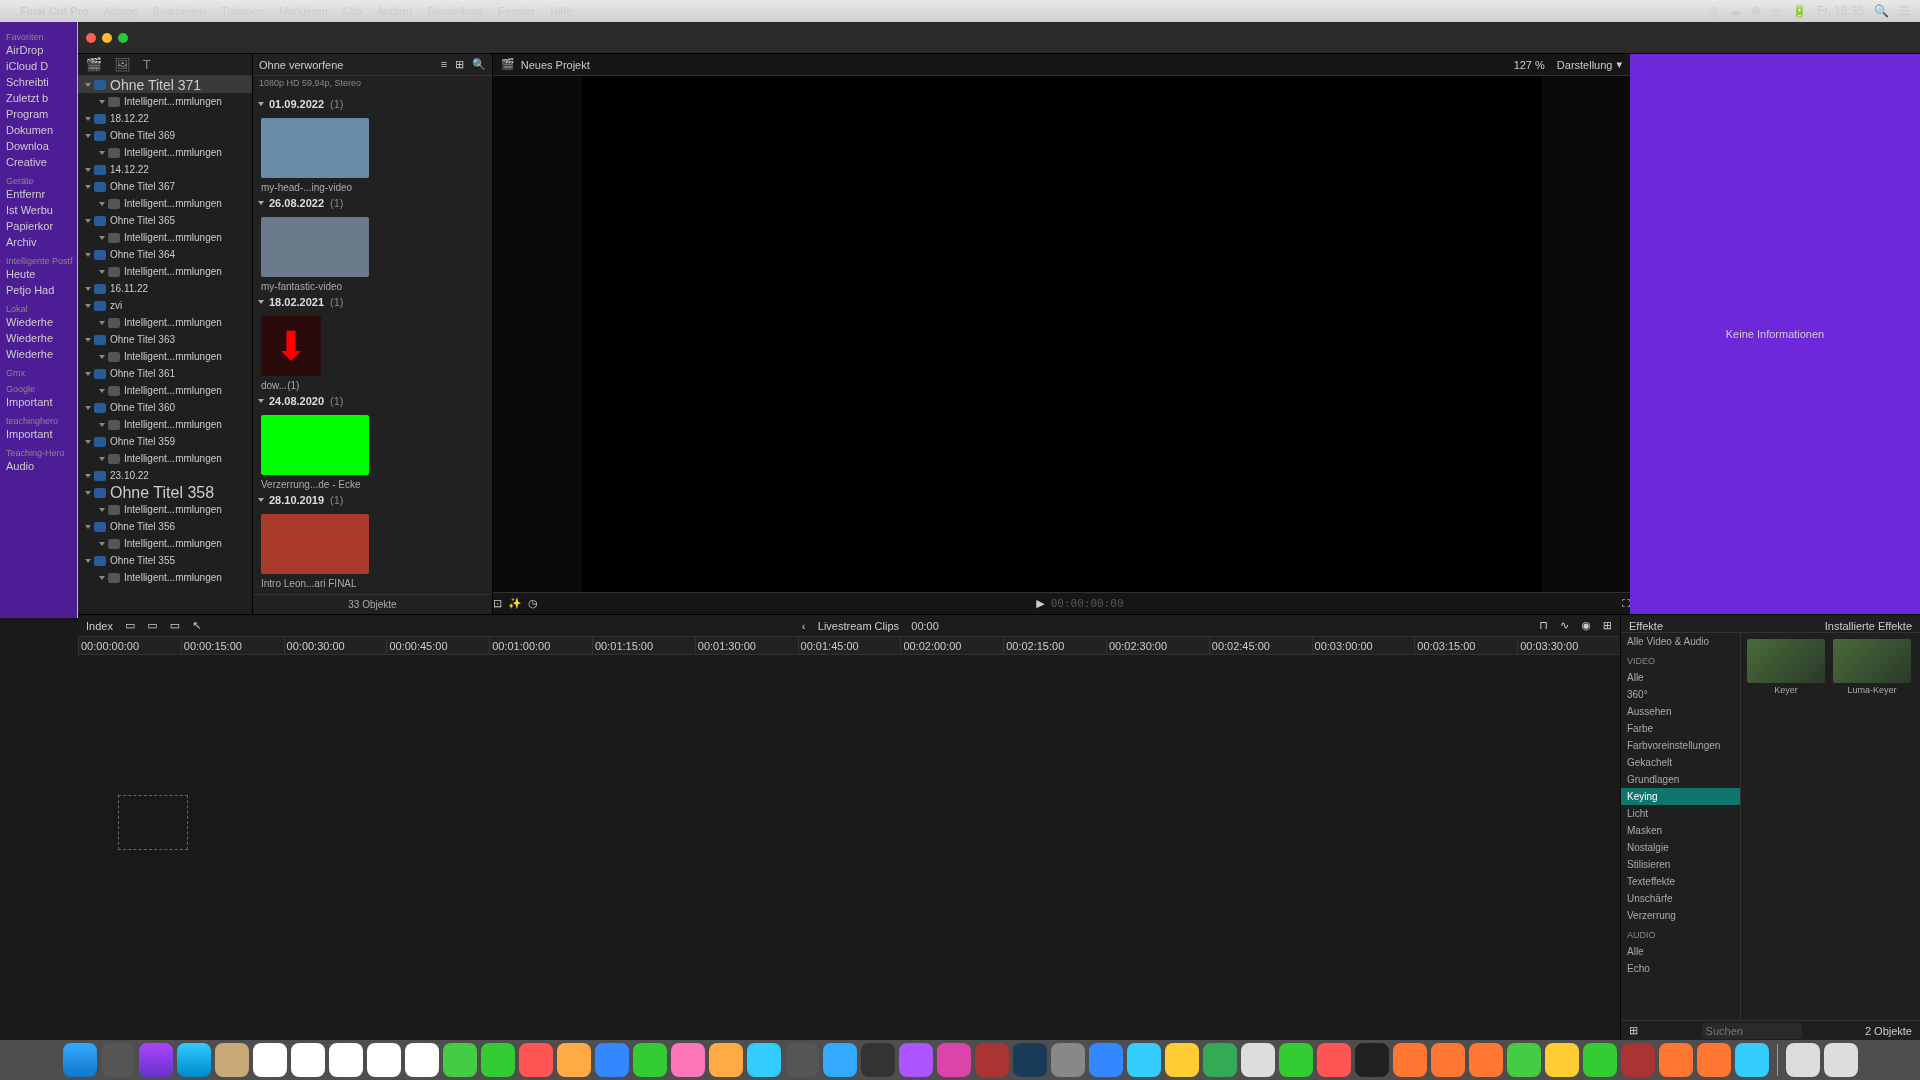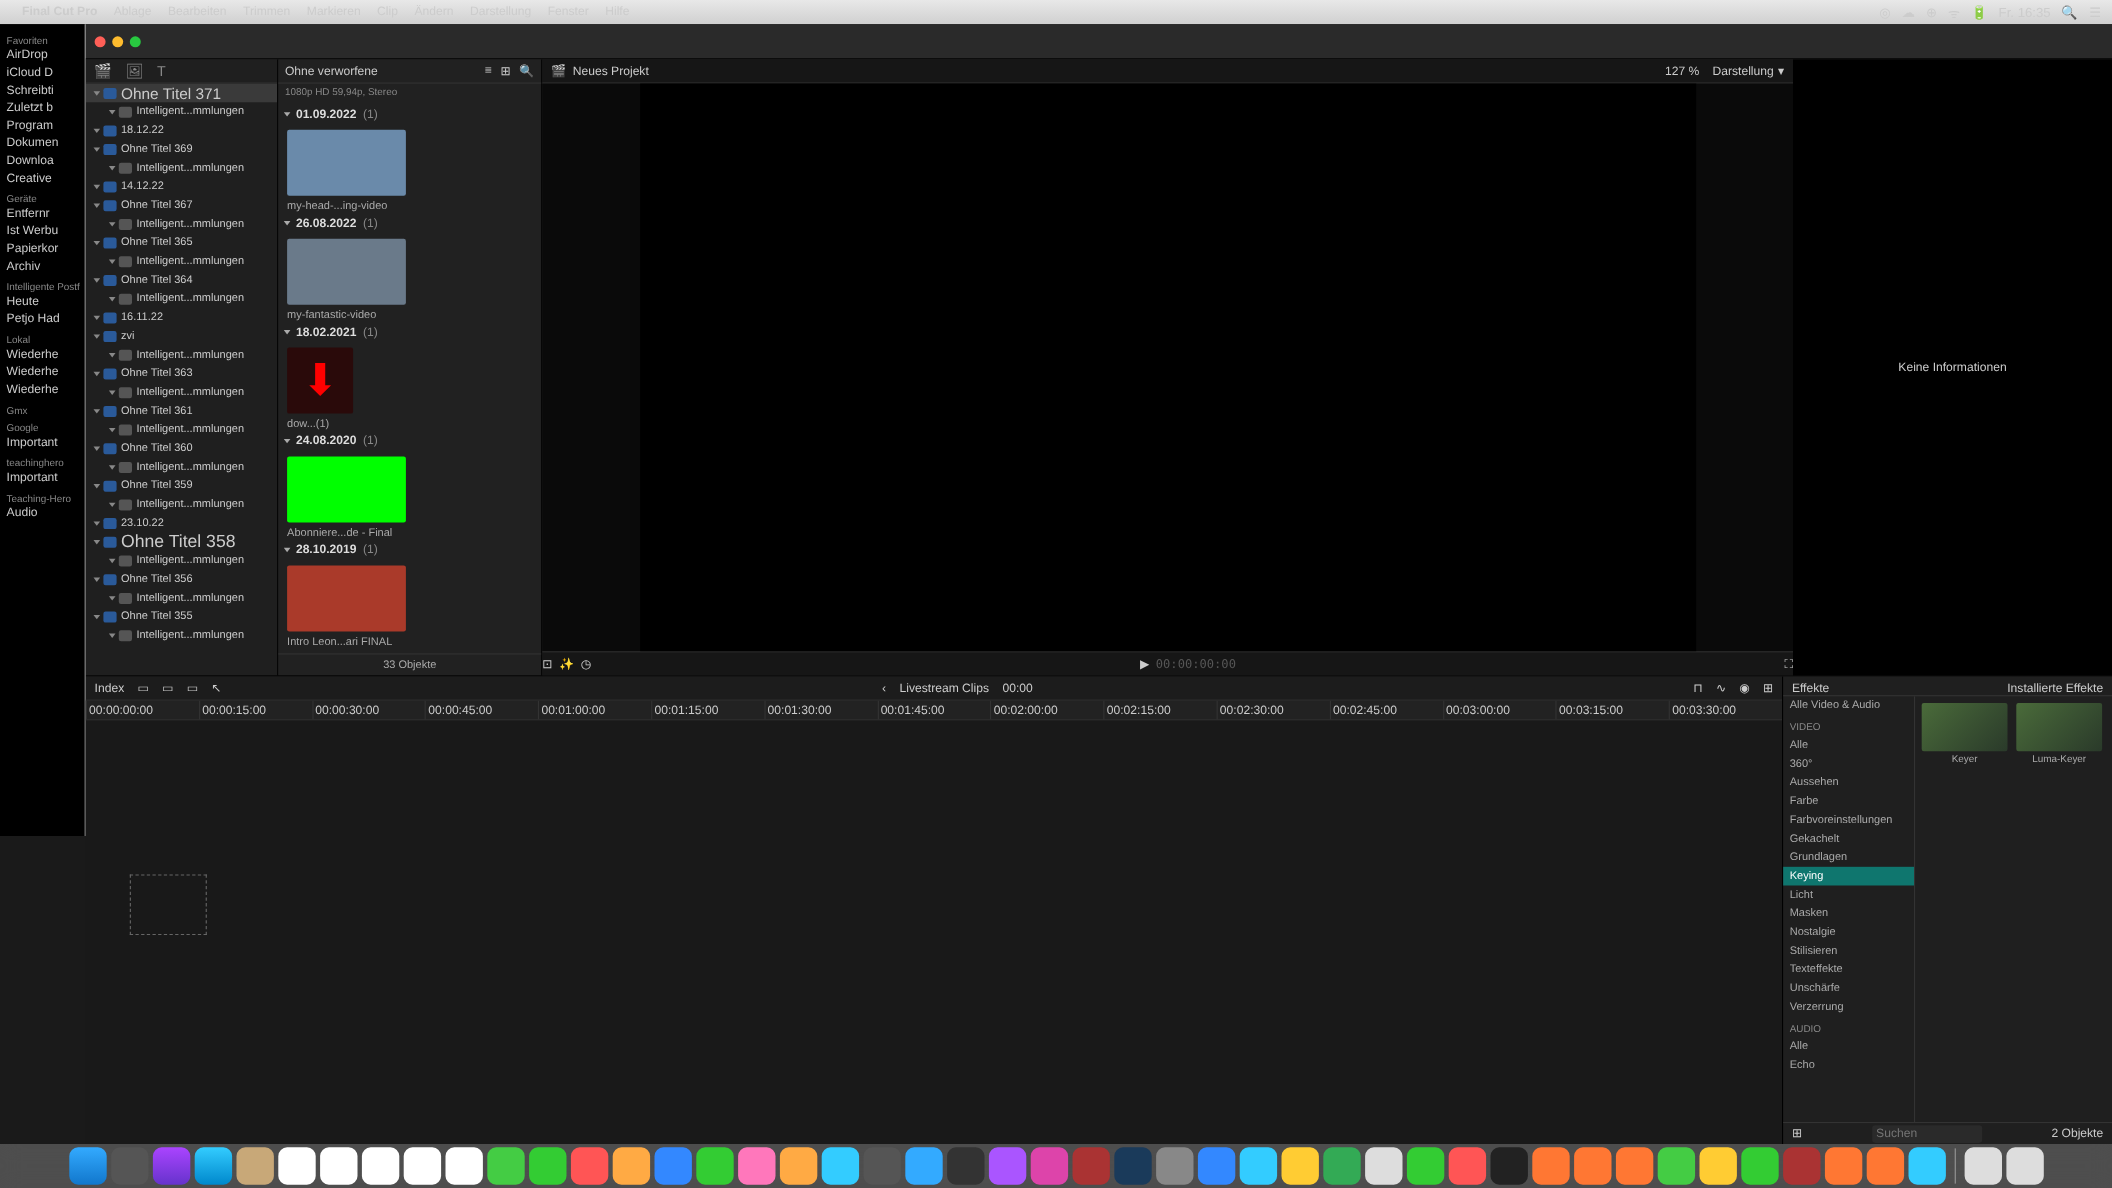--- a/index.html
+++ b/index.html
@@ -3,21 +3,21 @@
 <meta charset="utf-8">
 <style>
 *{margin:0;padding:0;box-sizing:border-box;font-family:-apple-system,BlinkMacSystemFont,sans-serif;font-size:11px;color:#ccc;user-select:none}
 body{width:1920px;height:1080px;background:#1a1a1a;position:relative;overflow:hidden}
 .menubar{height:22px;background:linear-gradient(#e8e8e8,#d0d0d0);display:flex;align-items:center;padding:0 10px;color:#000;font-size:13px}
 .menubar .apple{margin-right:10px}
 .menubar .app-name{font-weight:bold;margin-right:15px}
 .menubar .menu-item{margin-right:15px;cursor:pointer}
 .menubar-right{margin-left:auto;display:flex;align-items:center;gap:10px}
 .menubar-right span{font-size:12px}
-.finder-window{position:absolute;left:0;top:22px;width:78px;height:738px;background:#000000;border-right:1px solid #bbb;overflow:hidden;padding:4px 2px;font-size:10px;color:#555}
+.finder-window{position:absolute;left:0;top:22px;width:78px;height:596px;background:#4c1d95;border-right:1px solid #bbb;overflow:hidden;padding:4px 2px;font-size:10px;color:#555}
 .finder-window .fw-section{margin-top:6px;font-size:9px;color:#888;padding-left:4px}
 .finder-window .fw-item{padding:2px 4px;white-space:nowrap;overflow:hidden;text-overflow:ellipsis}
 .fcp-toolbar{position:absolute;left:78px;top:22px;right:0;height:32px;background:#2a2a2a;display:flex;align-items:center;padding:0 8px;border-bottom:1px solid #000}
 .fcp-toolbar .dot{width:10px;height:10px;border-radius:50%;margin-right:6px}
 .fcp-toolbar .red{background:#ff5f57}
 .fcp-toolbar .yellow{background:#febc2e}
 .fcp-toolbar .green{background:#28c840}
 .fcp-main{position:absolute;left:78px;top:54px;right:0;bottom:40px;display:flex;flex-direction:column;background:#1c1c1c}
 .fcp-top{display:flex;height:560px}
 .fcp-sidebar{width:175px;background:#1f1f1f;border-right:1px solid #000;overflow:hidden}
@@ -39,21 +39,21 @@
 .fcp-browser .date-head .tri{width:0;height:0;border-left:4px solid #aaa;border-top:3px solid transparent;border-bottom:3px solid transparent;transform:rotate(90deg)}
 .fcp-browser .thumb{width:108px;height:60px;background:#333;border-radius:2px;margin:4px}
 .fcp-browser .thumb-label{font-size:10px;color:#aaa;padding-left:4px}
 .fcp-browser-foot{height:20px;border-top:1px solid #333;display:flex;align-items:center;justify-content:center;font-size:10px;color:#aaa}
 .fcp-viewer{flex:1;background:#161616;display:flex;flex-direction:column;position:relative}
 .fcp-viewer-head{height:22px;display:flex;align-items:center;padding:0 8px;border-bottom:1px solid #333;font-size:10px;color:#aaa}
 .fcp-viewer-head .spacer{flex:1}
 .fcp-viewer-body{flex:1;background:#0a0a0a;position:relative}
 .fcp-viewer-body .canvas{position:absolute;left:50%;top:0;transform:translateX(-50%);width:960px;height:100%;background:#000}
 .fcp-viewer-foot{height:22px;border-top:1px solid #333;display:flex;align-items:center;justify-content:center;gap:6px}
-.fcp-inspector{width:290px;background:#000000;display:flex;align-items:center;justify-content:center;color:#666;font-size:15px}
+.fcp-inspector{width:290px;background:#6d28d9;display:flex;align-items:center;justify-content:center;color:#666;font-size:15px}
 .fcp-lower{flex:1;display:flex;border-top:1px solid #000}
 .fcp-timeline{flex:1;background:#1c1c1c;display:flex;flex-direction:column}
 .fcp-timeline-head{height:22px;display:flex;align-items:center;border-bottom:1px solid #333;padding:0 8px;gap:12px;font-size:10px;color:#aaa}
 .fcp-timeline-head .center{flex:1;text-align:center}
 .fcp-timeline-ruler{height:18px;background:#222;border-bottom:1px solid #333;display:flex;font-size:9px;color:#777}
 .fcp-timeline-ruler .tick{flex:1;border-left:1px solid #333;padding-left:2px;display:flex;align-items:center}
 .fcp-timeline-body{flex:1;background:#191919;position:relative}
 .fcp-timeline-body .selbox{position:absolute;left:40px;top:140px;width:70px;height:55px;border:1px dashed #666}
 .fcp-effects{width:300px;background:#1f1f1f;border-left:1px solid #000;display:flex;flex-direction:column}
 .fcp-effects-head{height:18px;display:flex;align-items:flex-end;justify-content:space-between;padding:0 8px;font-size:10px;color:#aaa;border-bottom:1px solid #333}
@@ -332,21 +332,21 @@
           <div class="thumb" style="background: rgb(42, 10, 10); width: 60px;">
             <div style="color:#f00;font-size:40px;text-align:center;line-height:60px">⬇</div>
           </div>
           <div class="thumb-label">dow...(1)</div>
           <div class="date-head">
             <span class="tri"></span>
             <b style="color:#ddd">24.08.2020</b>
             <span style="color:#888">(1)</span>
           </div>
           <div class="thumb" style="background: rgb(0, 255, 0);"></div>
-          <div class="thumb-label">Abonniere...de - Final</div>
+          <div class="thumb-label">Verzerrung...de - Ecke</div>
           <div class="date-head">
             <span class="tri"></span>
             <b style="color:#ddd">28.10.2019</b>
             <span style="color:#888">(1)</span>
           </div>
           <div class="thumb" style="background: rgb(170, 58, 42);"></div>
           <div class="thumb-label">Intro Leon...ari FINAL</div>
         </div>
       <div class="fcp-browser-foot">33 Objekte</div>
     </div>

